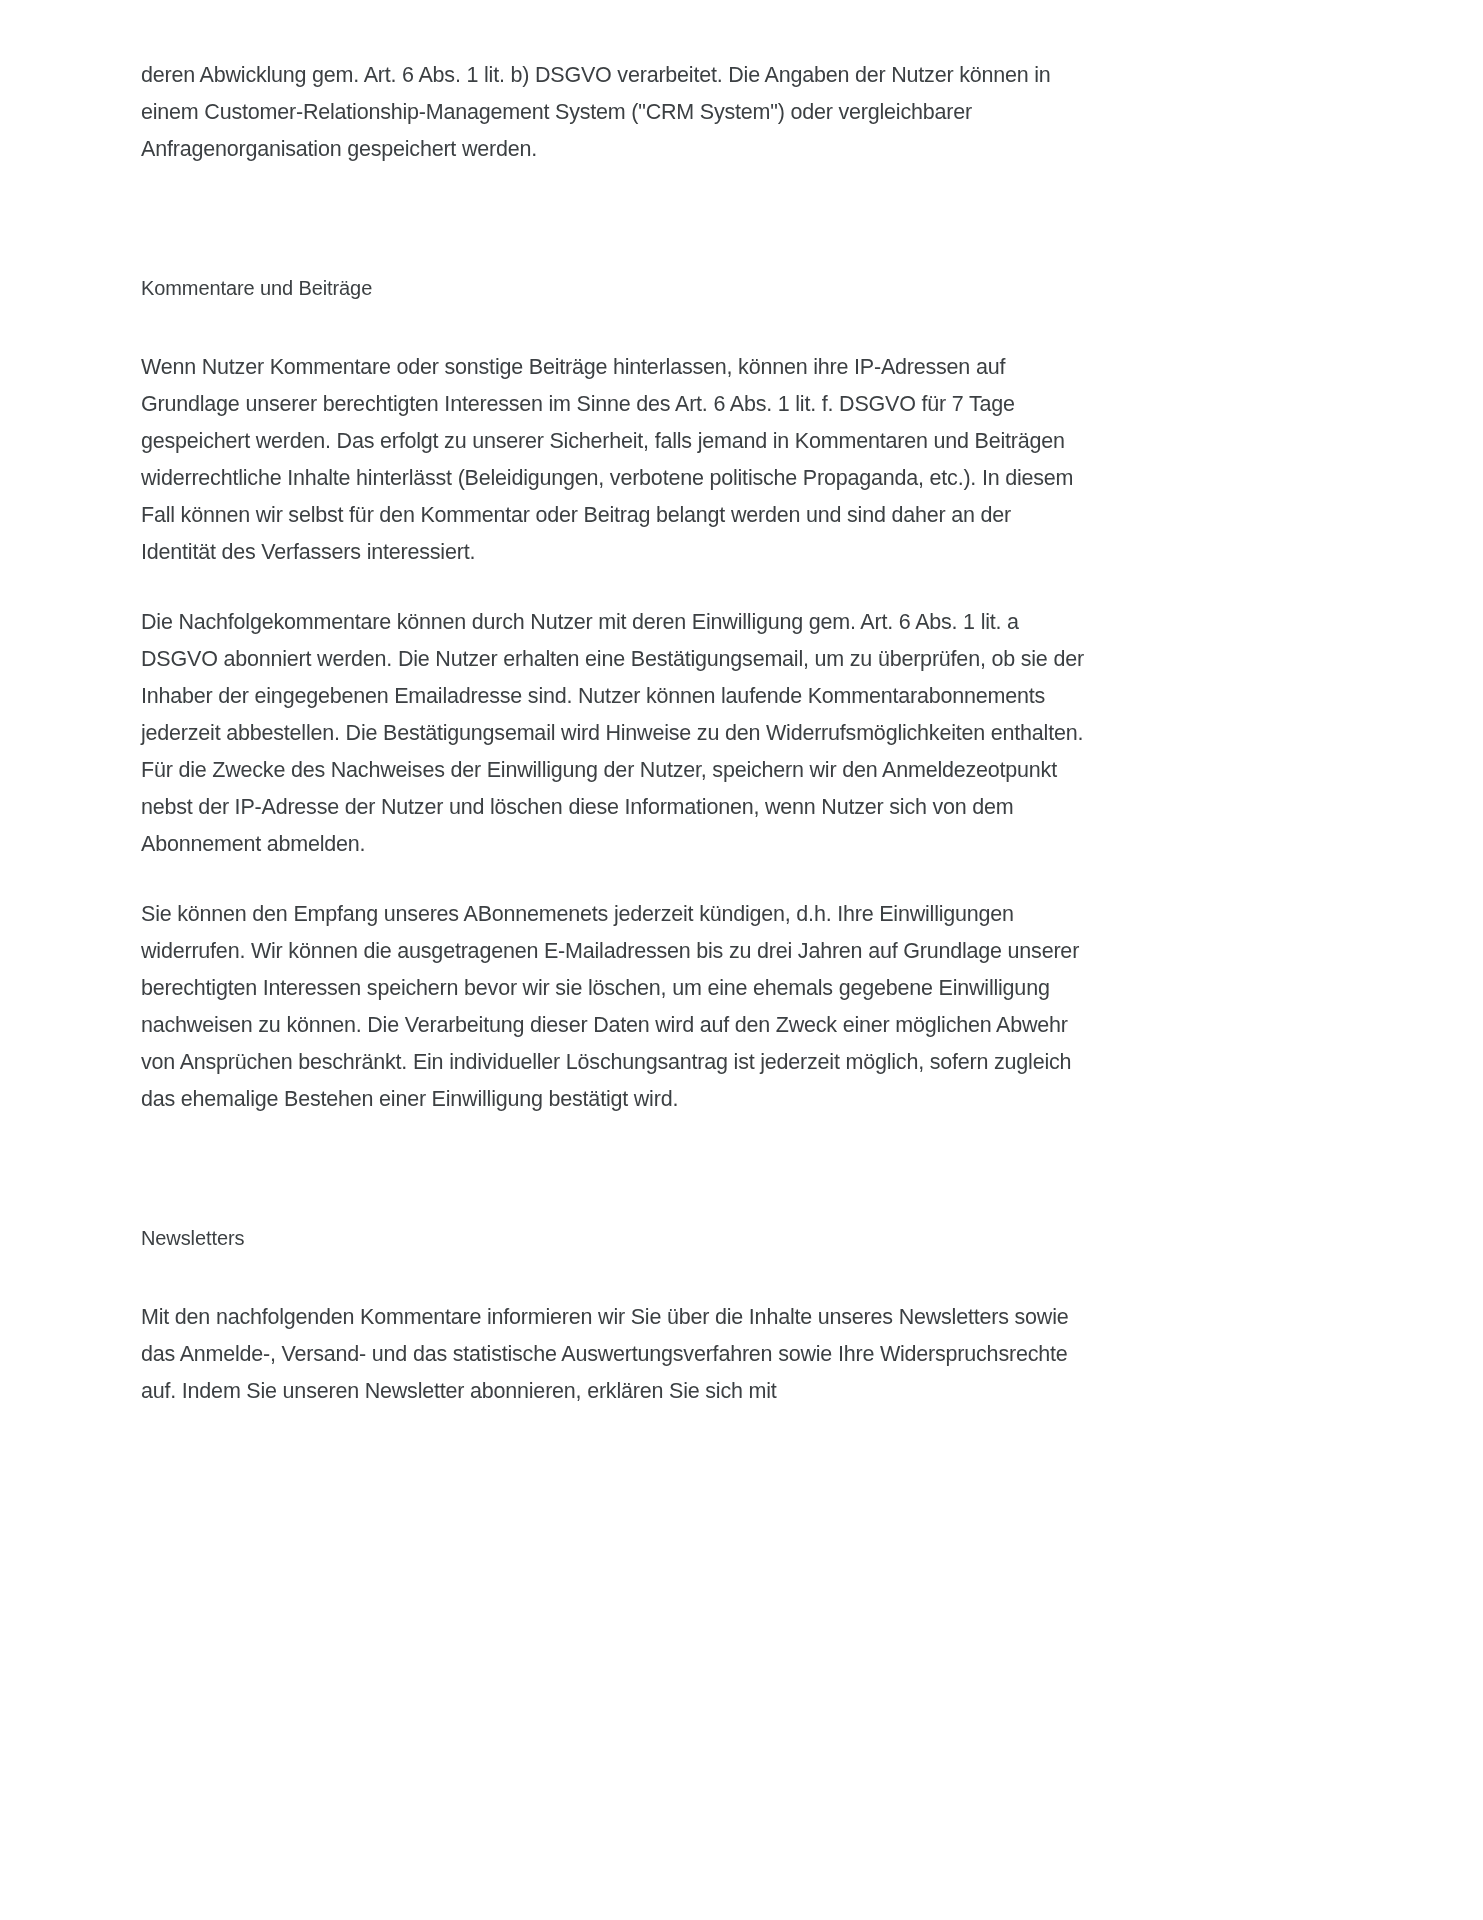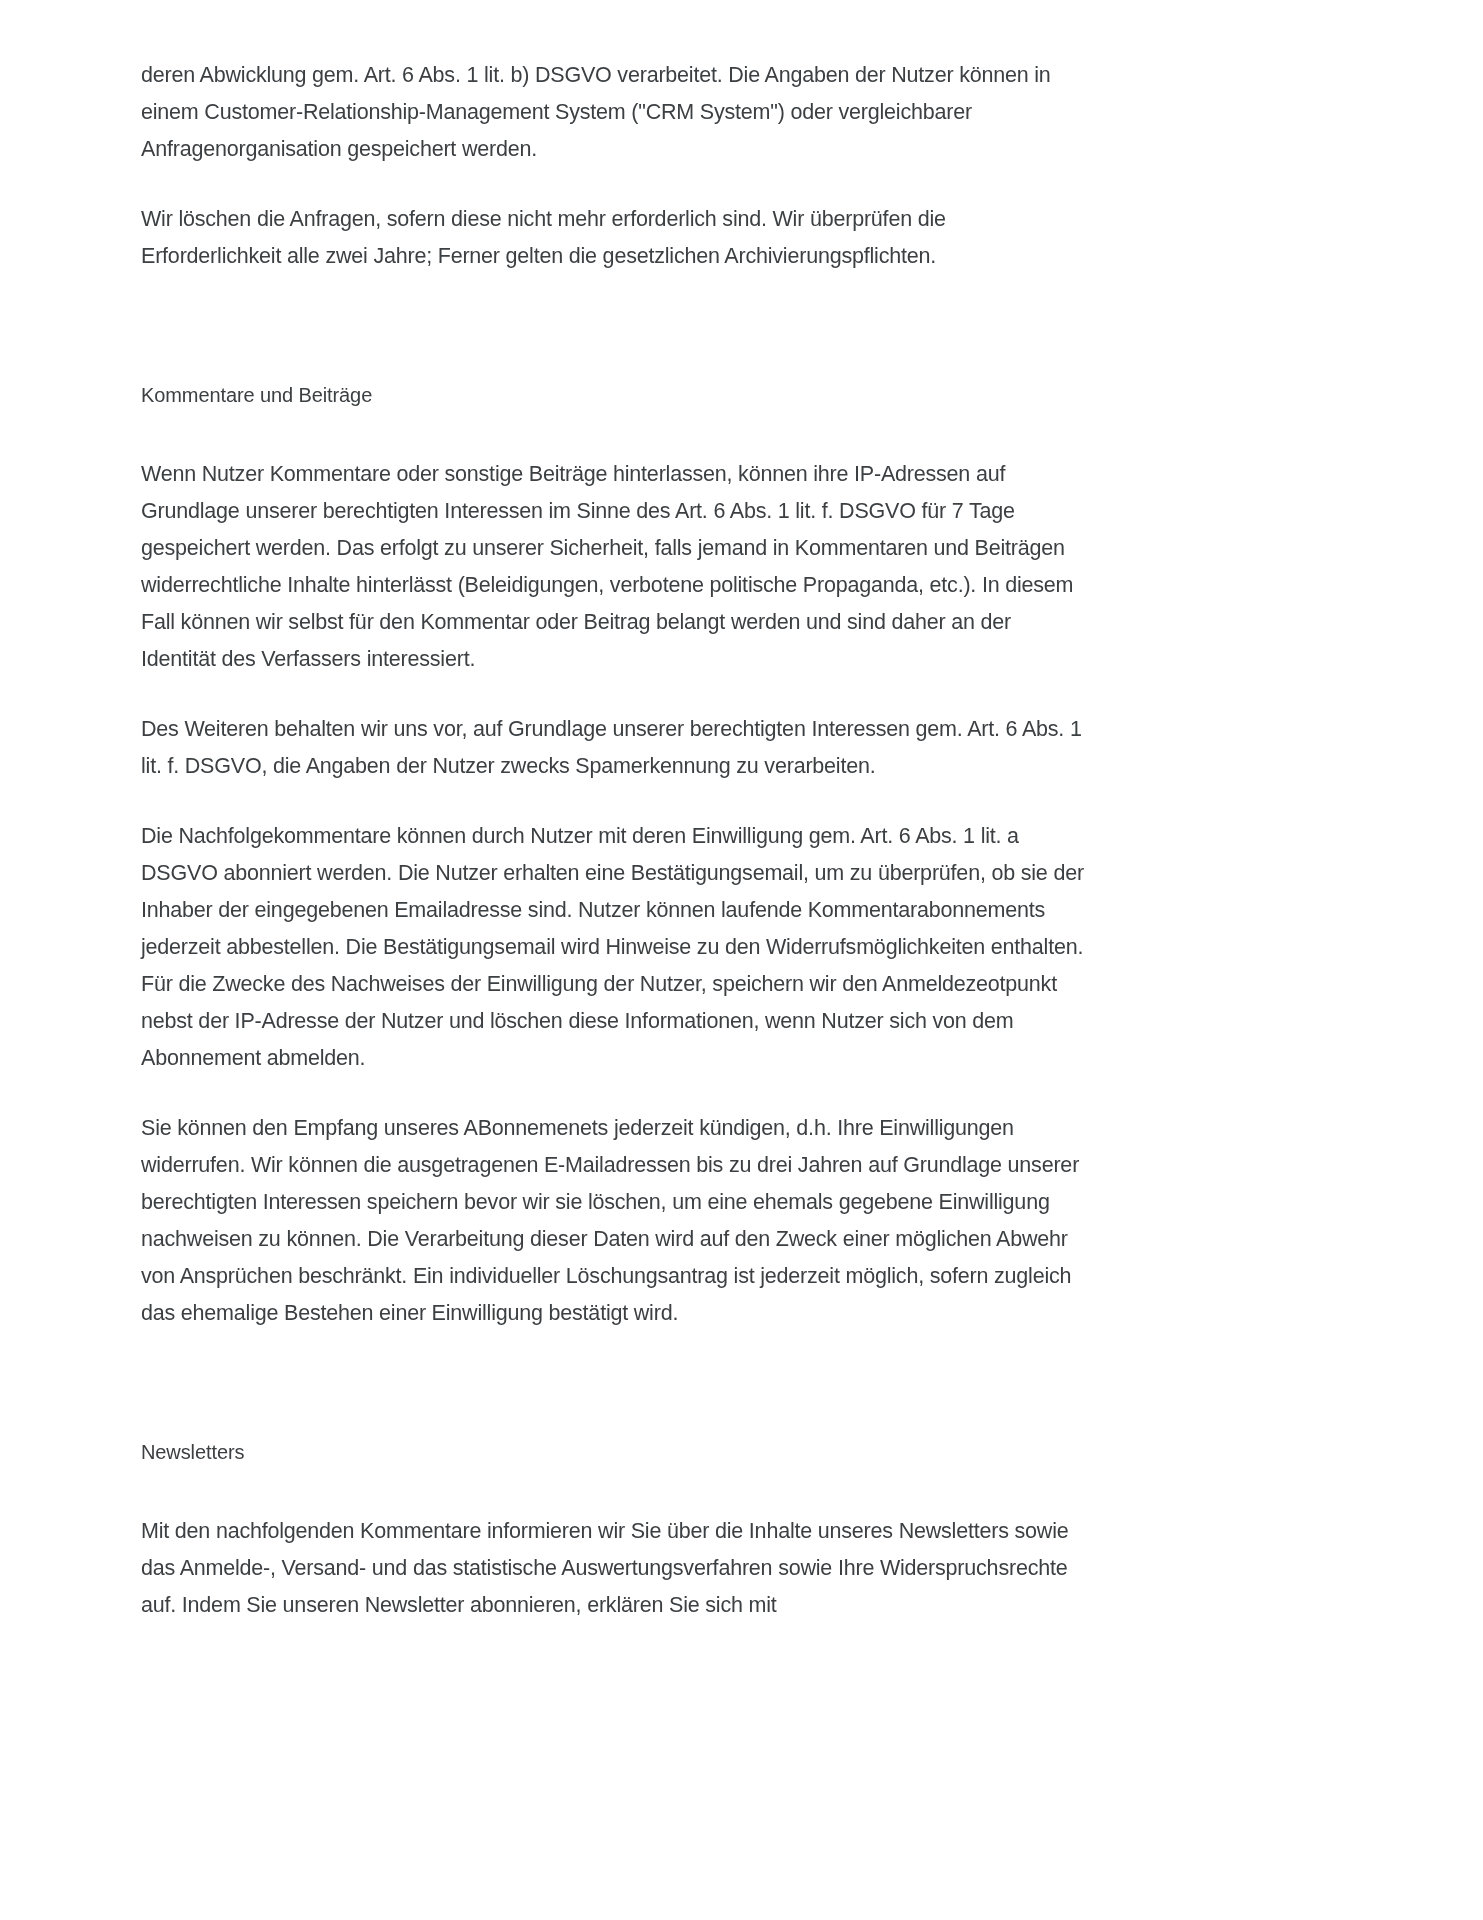--- a/index.html
+++ b/index.html
@@ -39,22 +39,20 @@
     letter-spacing: -0.1px;
     color: var(--heading-text, #3c4043);
   }
 </style>
 </head>
 <body>
 
 <main class="page">
   <article class="content" id="doc-content">
       <p>deren Abwicklung gem. Art. 6 Abs. 1 lit. b) DSGVO verarbeitet. Die Angaben der Nutzer können in einem Customer-Relationship-Management System ("CRM System") oder vergleichbarer Anfragenorganisation gespeichert werden.</p>
-      <p>Wir löschen die Anfragen, sofern diese nicht mehr erforderlich sind. Wir überprüfen die Erforderlichkeit alle zwei Jahre; Ferner gelten die gesetzlichen Archivierungspflichten.</p>
       <h2>Kommentare und Beiträge</h2>
       <p>Wenn Nutzer Kommentare oder sonstige Beiträge hinterlassen, können ihre IP-Adressen auf Grundlage unserer berechtigten Interessen im Sinne des Art. 6 Abs. 1 lit. f. DSGVO für 7 Tage gespeichert werden. Das erfolgt zu unserer Sicherheit, falls jemand in Kommentaren und Beiträgen widerrechtliche Inhalte hinterlässt (Beleidigungen, verbotene politische Propaganda, etc.). In diesem Fall können wir selbst für den Kommentar oder Beitrag belangt werden und sind daher an der Identität des Verfassers interessiert.</p>
-      <p>Des Weiteren behalten wir uns vor, auf Grundlage unserer berechtigten Interessen gem. Art. 6 Abs. 1 lit. f. DSGVO, die Angaben der Nutzer zwecks Spamerkennung zu verarbeiten.</p>
       <p>Die Nachfolgekommentare können durch Nutzer mit deren Einwilligung gem. Art. 6 Abs. 1 lit. a DSGVO abonniert werden. Die Nutzer erhalten eine Bestätigungsemail, um zu überprüfen, ob sie der Inhaber der eingegebenen Emailadresse sind. Nutzer können laufende Kommentarabonnements jederzeit abbestellen. Die Bestätigungsemail wird Hinweise zu den Widerrufsmöglichkeiten enthalten. Für die Zwecke des Nachweises der Einwilligung der Nutzer, speichern wir den Anmeldezeotpunkt nebst der IP-Adresse der Nutzer und löschen diese Informationen, wenn Nutzer sich von dem Abonnement abmelden.</p>
       <p>Sie können den Empfang unseres ABonnemenets jederzeit kündigen, d.h. Ihre Einwilligungen widerrufen. Wir können die ausgetragenen E-Mailadressen bis zu drei Jahren auf Grundlage unserer berechtigten Interessen speichern bevor wir sie löschen, um eine ehemals gegebene Einwilligung nachweisen zu können. Die Verarbeitung dieser Daten wird auf den Zweck einer möglichen Abwehr von Ansprüchen beschränkt. Ein individueller Löschungsantrag ist jederzeit möglich, sofern zugleich das ehemalige Bestehen einer Einwilligung bestätigt wird.</p>
       <h2>Newsletters</h2>
       <p>Mit den nachfolgenden Kommentare informieren wir Sie über die Inhalte unseres Newsletters sowie das Anmelde-, Versand- und das statistische Auswertungsverfahren sowie Ihre Widerspruchsrechte auf. Indem Sie unseren Newsletter abonnieren, erklären Sie sich mit</p>
     </article>
 </main>
 
 </body></html>

